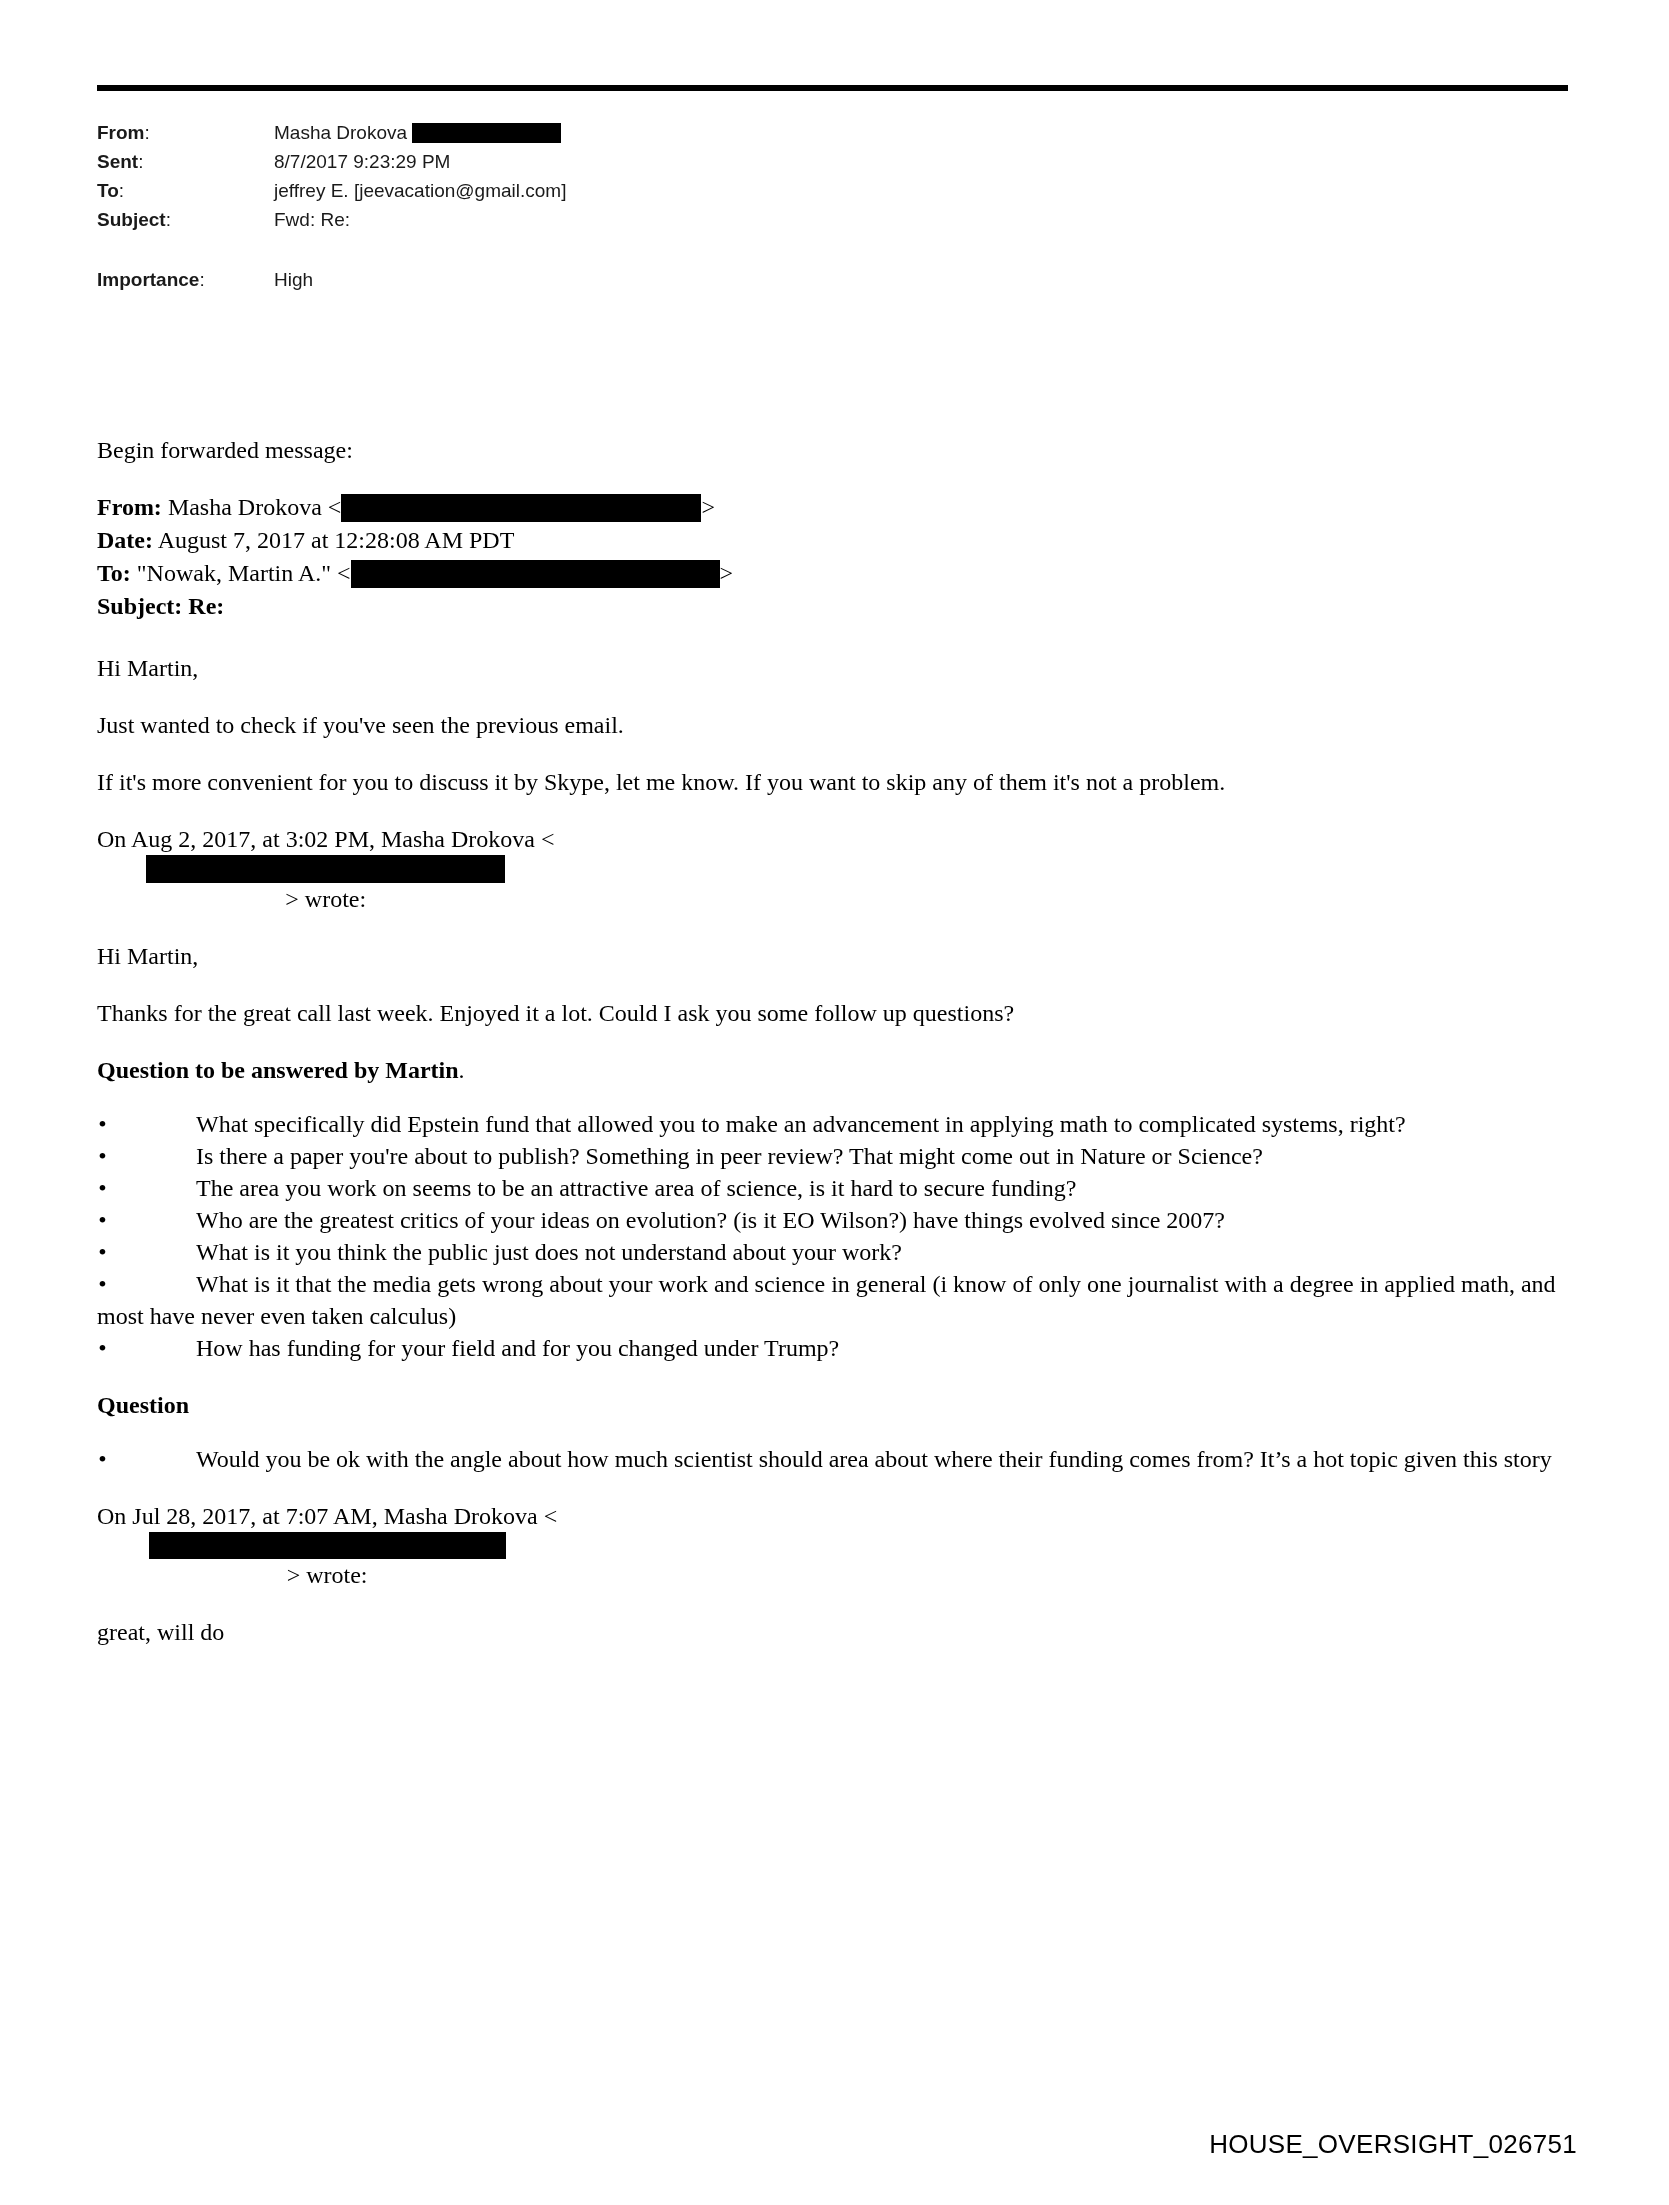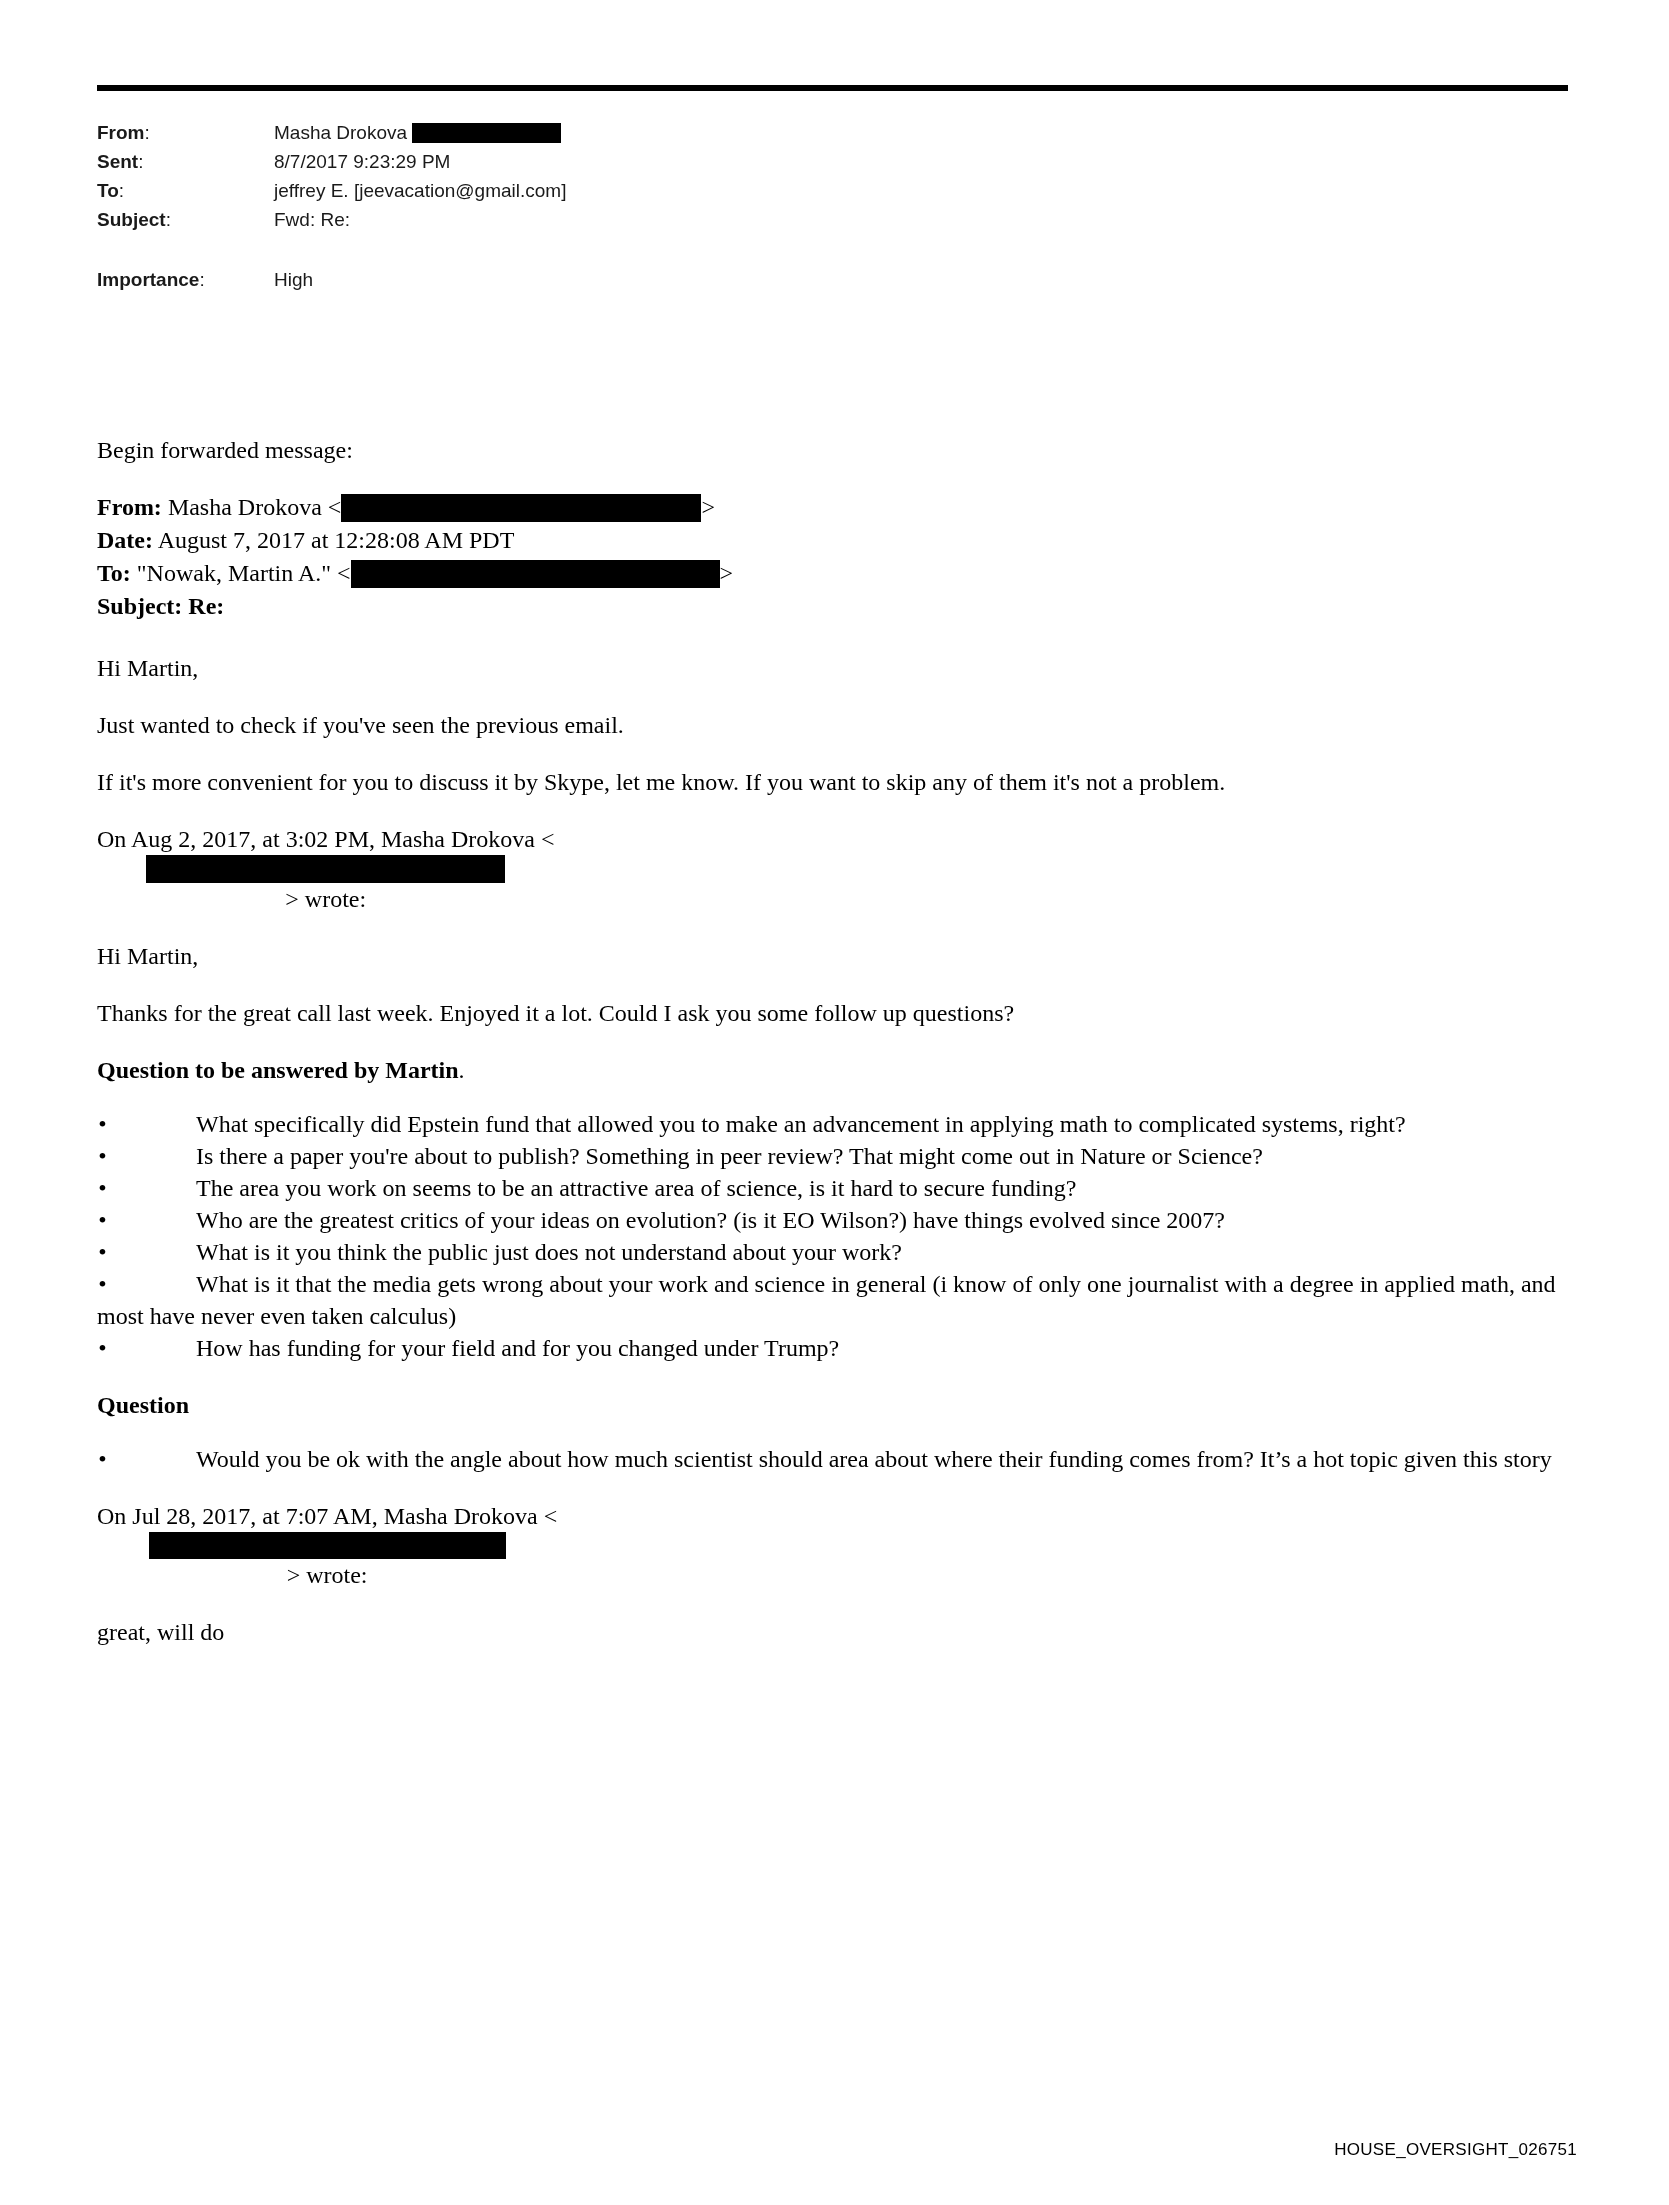--- a/index.html
+++ b/index.html
@@ -125,21 +125,21 @@
     font-weight: bold;
     margin: 0 0 22px 0;
   }
 
   
   .footer {
     position: absolute;
     right: 92px;
     bottom: 45px;
     font-family: "Liberation Sans", sans-serif;
-    font-size: 17px;
+    font-size: 26px;
     letter-spacing: 0.3px;
     color: #000000;
   }
 </style>
 </head>
 <body>
 
 <div class="page">
   <div class="content">
 

